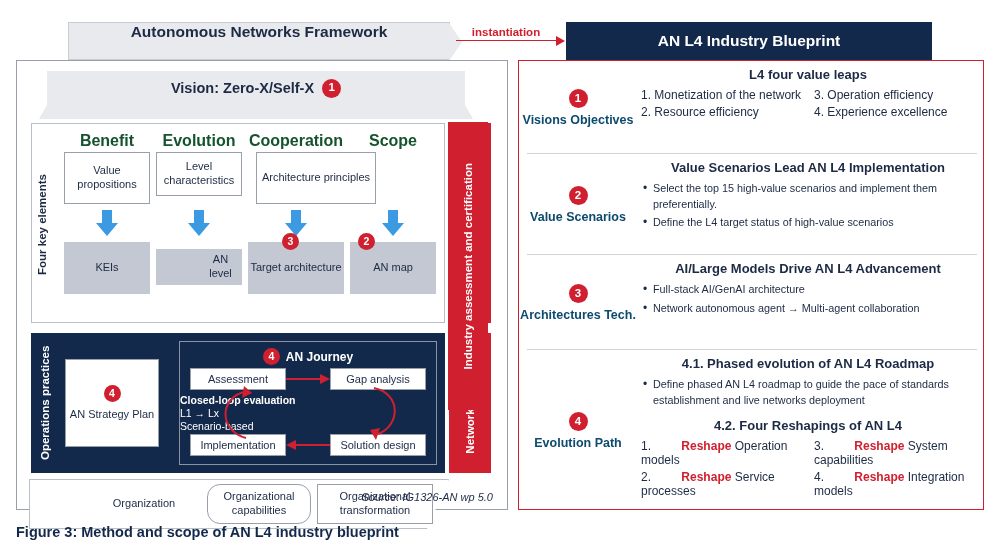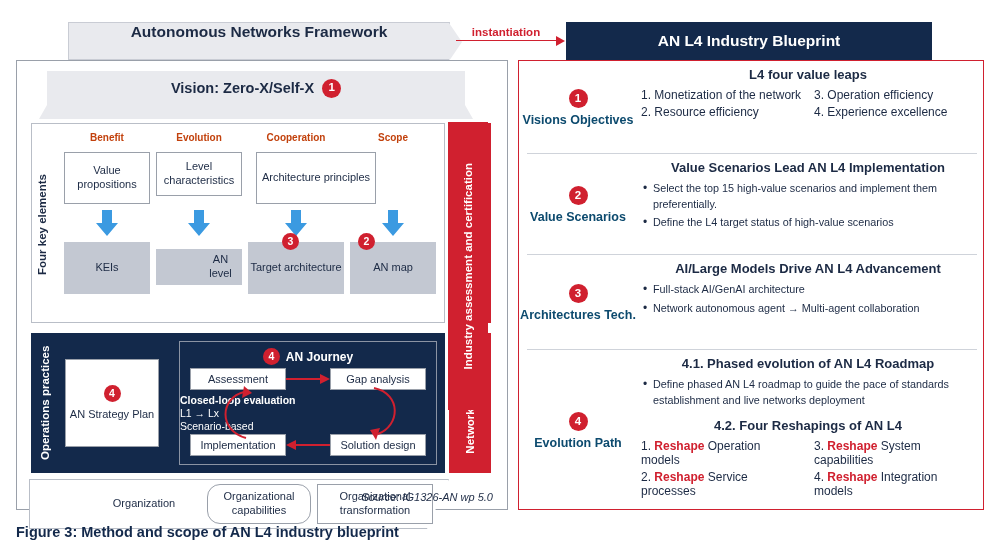--- a/index.html
+++ b/index.html
@@ -109,21 +109,21 @@
   .vert-label {
     position: absolute;
     writing-mode: vertical-rl;
     transform: rotate(180deg);
     font-size: 11.5px; font-weight: bold;
     color: #1c2a44;
     text-align: center;
   }
   .col-head {
     position: absolute;
-    font-size: 10px; font-weight: bold; color: #c2410c;
+    font-size: 16px; font-weight: bold; color: #14532d;
     text-align: center;
   }
   .wbox {
     position: absolute;
     border: 1px solid #9aa0aa;
     background: #ffffff;
     display: flex; align-items: center; justify-content: center;
     text-align: center;
     font-size: 11px; color: #1c2a44;
     line-height: 1.25;
@@ -259,21 +259,21 @@
     font-size: 12px;
   }
   .numlist {
     display: grid;
     grid-template-columns: 1fr 1fr;
     column-gap: 12px;
     row-gap: 3px;
     font-size: 12px; color: #1c2a44;
   }
   .numlist span.n { color: #1c2a44; }
-  .reshape { color: #d0202f; font-weight: bold; }
+  .reshape { color: #d0202f; font-weight: bold; margin-left: 27px; }
   .divider {
     position: absolute;
     left: 8px; width: 450px;
     border-top: 1px solid #cfd3da;
   }
 
   .caption {
     position: absolute;
     left: 16px; top: 524px;
     font-size: 14.5px; font-weight: bold; color: #13294b;

